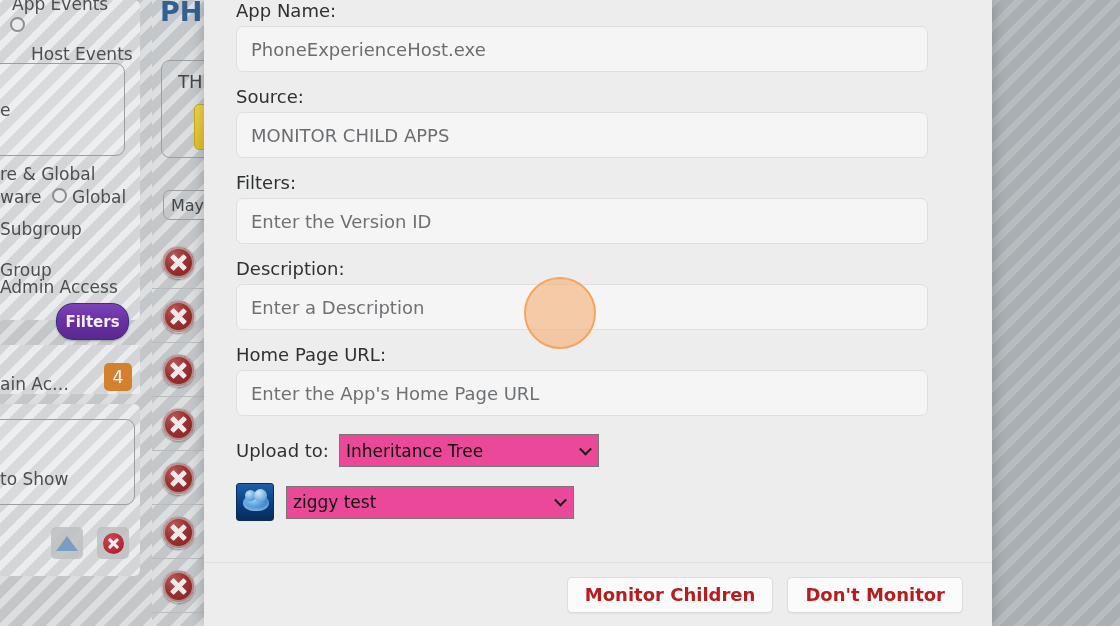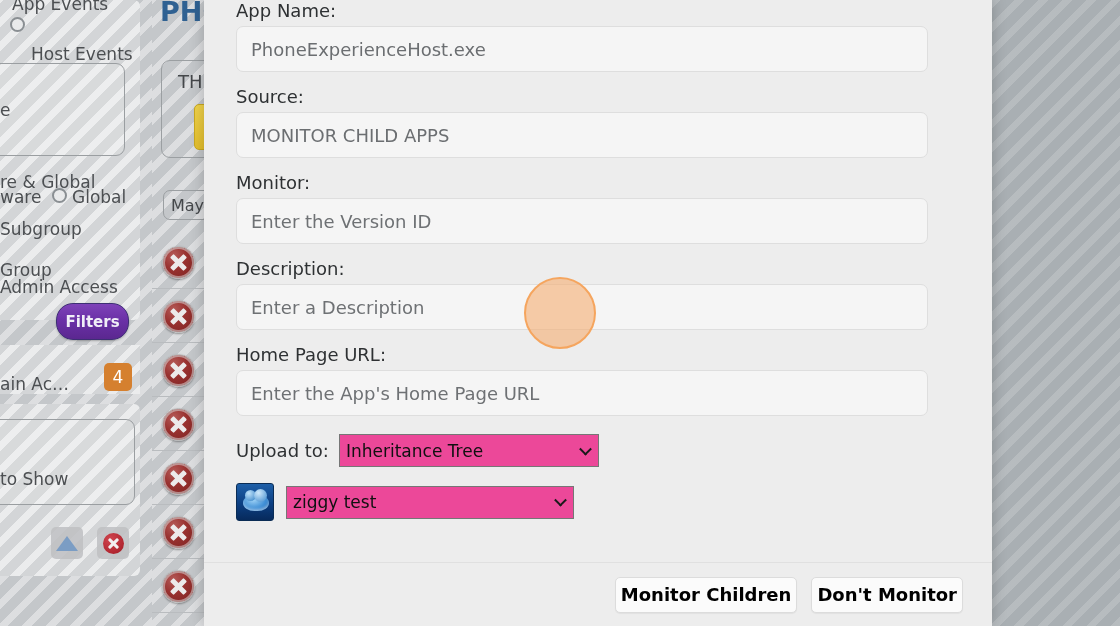--- a/index.html
+++ b/index.html
@@ -265,25 +265,25 @@
   #dialog-footer {
     position: absolute; left: 0; top: 562px;
     width: 788px; height: 64px;
     border-top: 1px solid #e0e0e0;
     display: flex; align-items: center; justify-content: flex-end;
     padding-right: 29px;
     gap: 14px;
   }
   .footer-btn {
     height: 36px;
-    padding: 0 5px;
+    padding: 0 17px;
     background: #fbfbfb;
     border: 1px solid #dcdcdc;
     border-radius: 5px;
-    color: #000000;
+    color: #b91c1c;
     font-size: 18px;
     font-weight: bold;
     font-family: "DejaVu Sans", "Liberation Sans", sans-serif;
     display: flex; align-items: center; justify-content: center;
     box-shadow: 0 1px 1px rgba(0,0,0,0.05);
   }
 
   
   #click-indicator {
     position: absolute;
@@ -309,21 +309,21 @@
     <div class="stripes-light" style="left:0; top:345px; width:140px; height:49px;"></div>
     <div class="stripes-light" style="left:0; top:404px; width:140px; height:172px; border-radius:0 6px 6px 0;"></div>
 
     <div class="bg-text" style="left:12px; top:-6px;">App Events</div>
     <div class="radio-dot" style="left:10px; top:17px;"></div>
     <div class="bg-text" style="left:31px; top:16px;margin-top:28px;">Host Events</div>
 
     <div class="bg-box" style="left:-10px; top:63px; width:135px; height:93px;"></div>
     <div class="bg-text" style="left:0px; top:100px;">e</div>
 
-    <div class="bg-text" style="left:0px; top:172px;">re &amp; Global</div>
+    <div class="bg-text" style="left:0px; top:164px;">re &amp; Global</div>
     <div class="bg-text" style="left:0px; top:187px;">ware</div>
     <div class="radio-dot" style="left:52px; top:188px;"></div>
     <div class="bg-text" style="left:72px; top:187px;">Global</div>
 
     <div class="bg-text" style="left:0px; top:219px;">Subgroup</div>
     <div class="bg-text" style="left:0px; top:260px;">Group</div>
     <div class="bg-text" style="left:0px; top:277px;">Admin Access</div>
 
     <div id="filters-button">Filters</div>
 
@@ -383,21 +383,21 @@
         <div class="field-label">App Name:</div>
         <div class="text-input filled">PhoneExperienceHost.exe</div>
       </div>
 
       <div class="field-group">
         <div class="field-label">Source:</div>
         <div class="text-input filled">MONITOR CHILD APPS</div>
       </div>
 
       <div class="field-group">
-        <div class="field-label">Monitor:</div>
+        <div class="field-label">Filters:</div>
         <div class="text-input">Enter the Version ID</div>
       </div>
 
       <div class="field-group">
         <div class="field-label">Description:</div>
         <div class="text-input">Enter a Description</div>
       </div>
 
       <div class="field-group">
         <div class="field-label">Home Page URL:</div>

